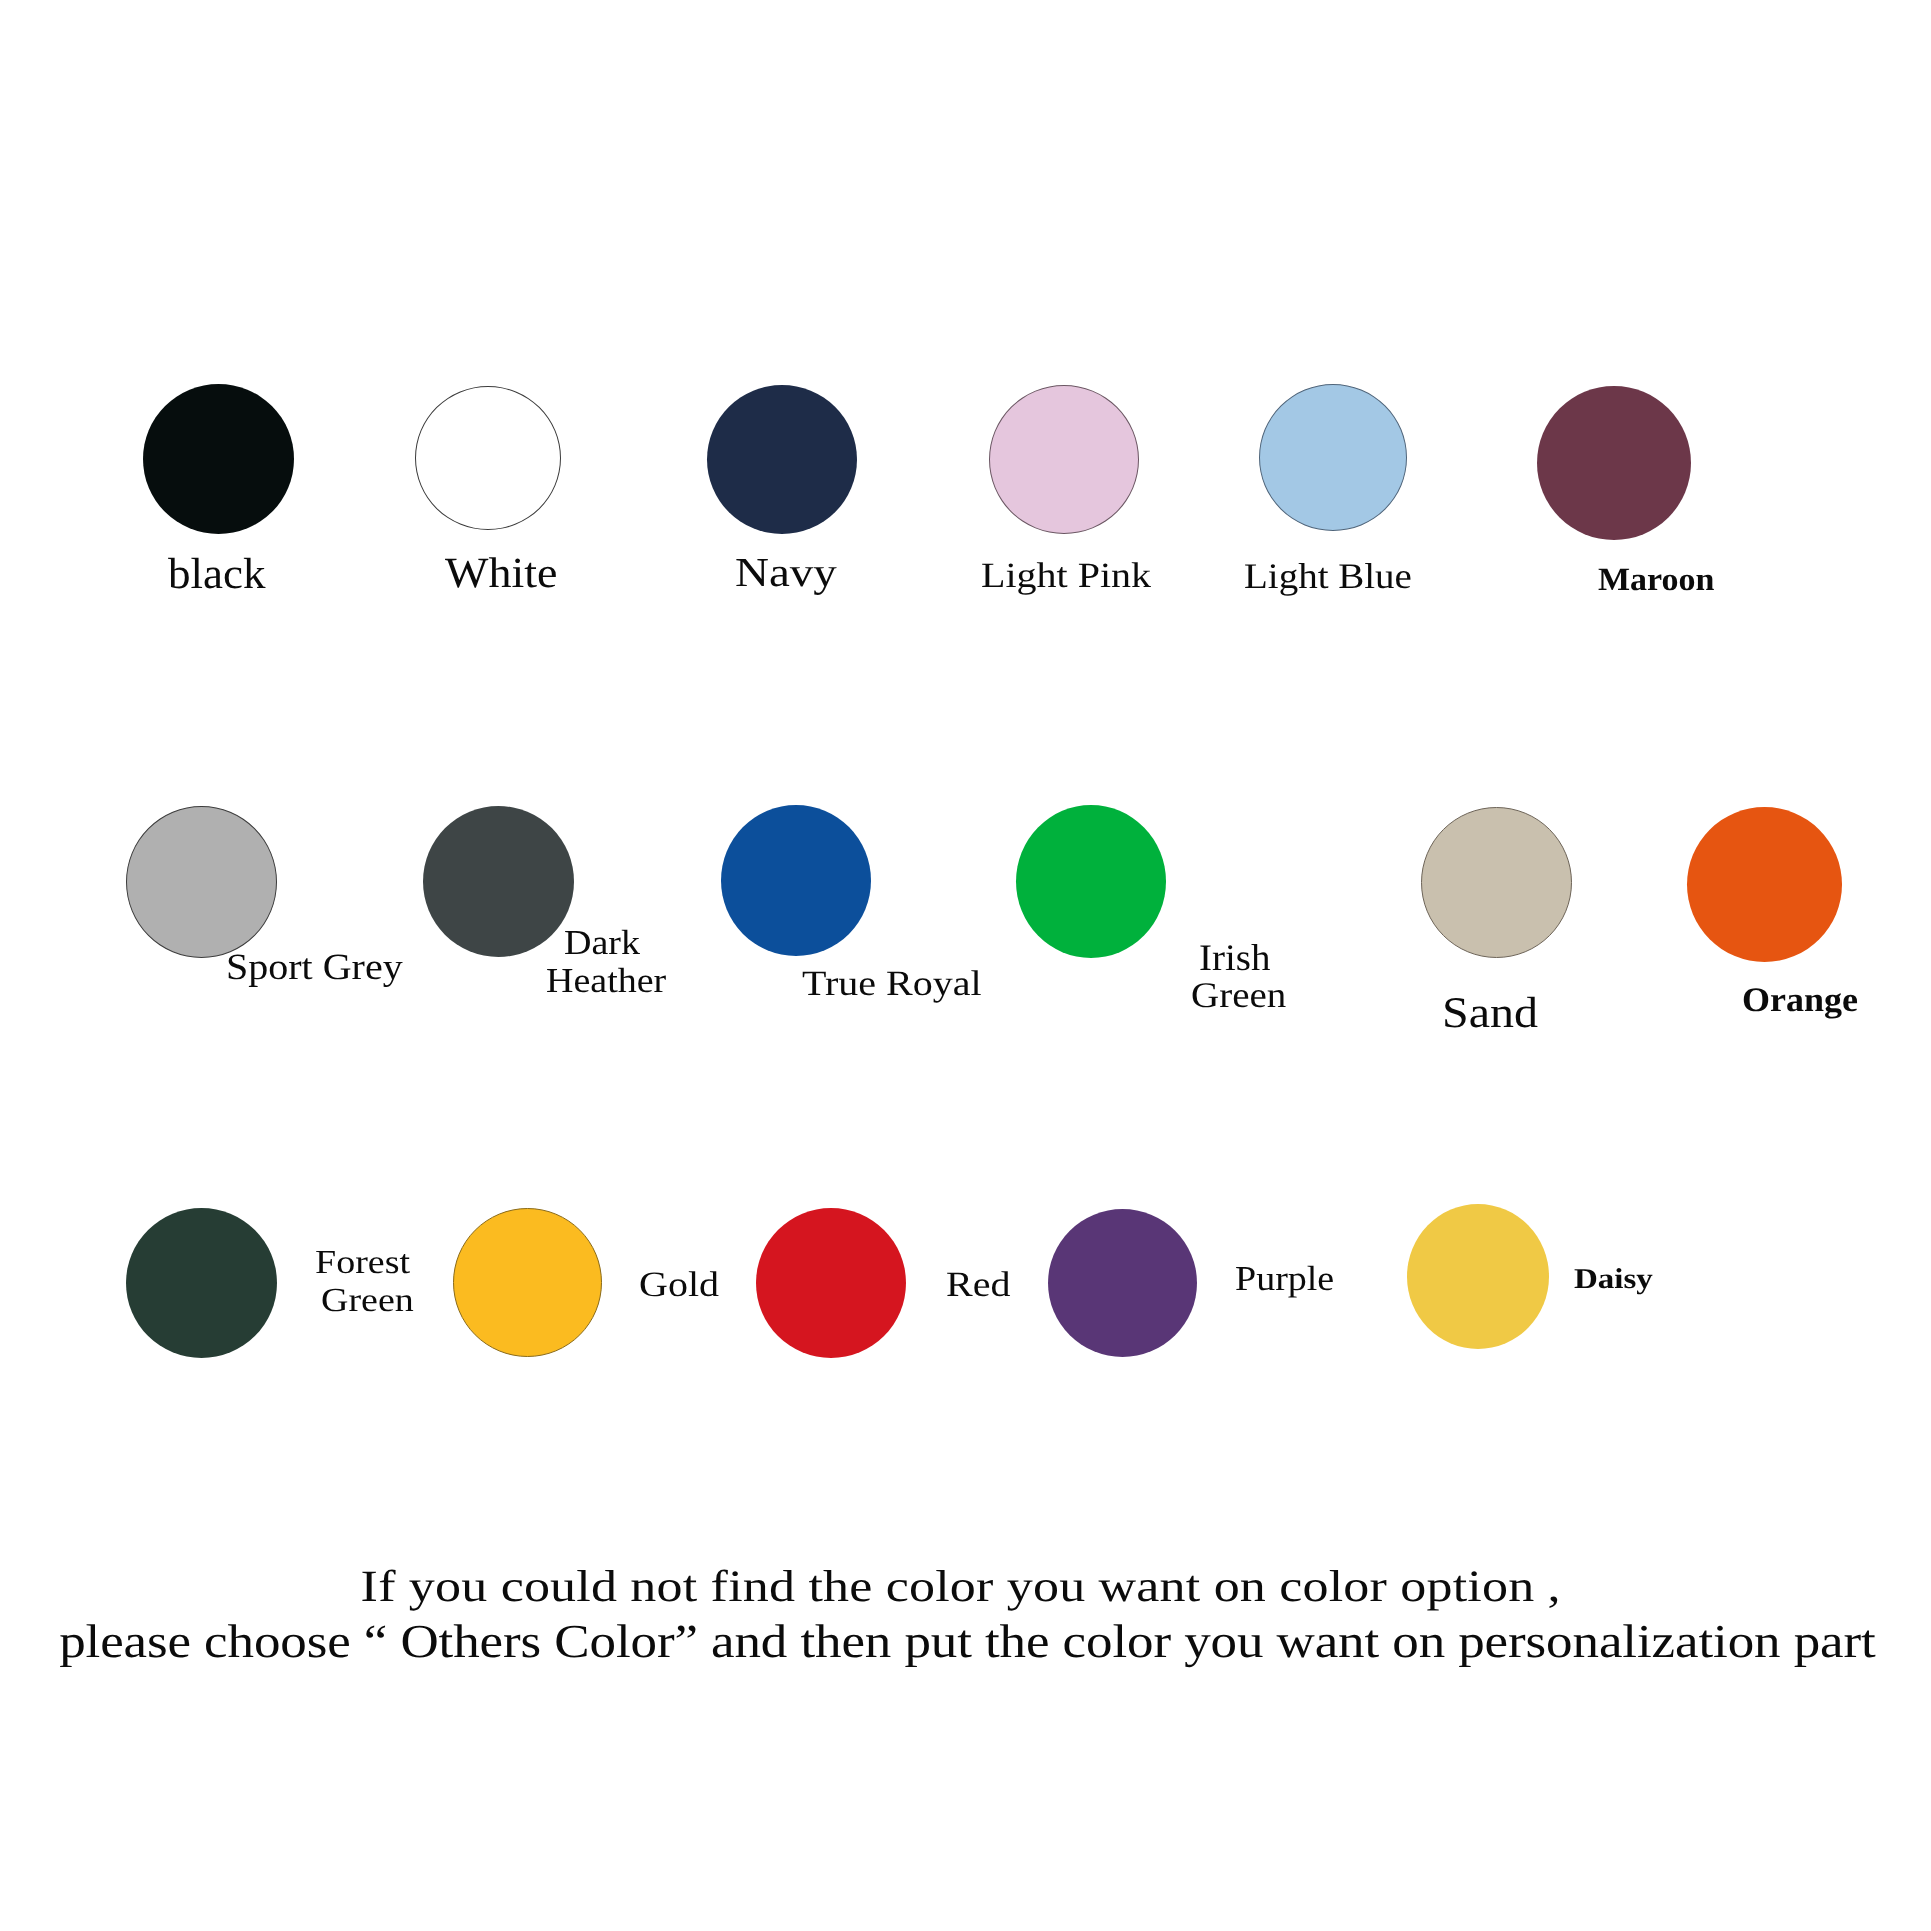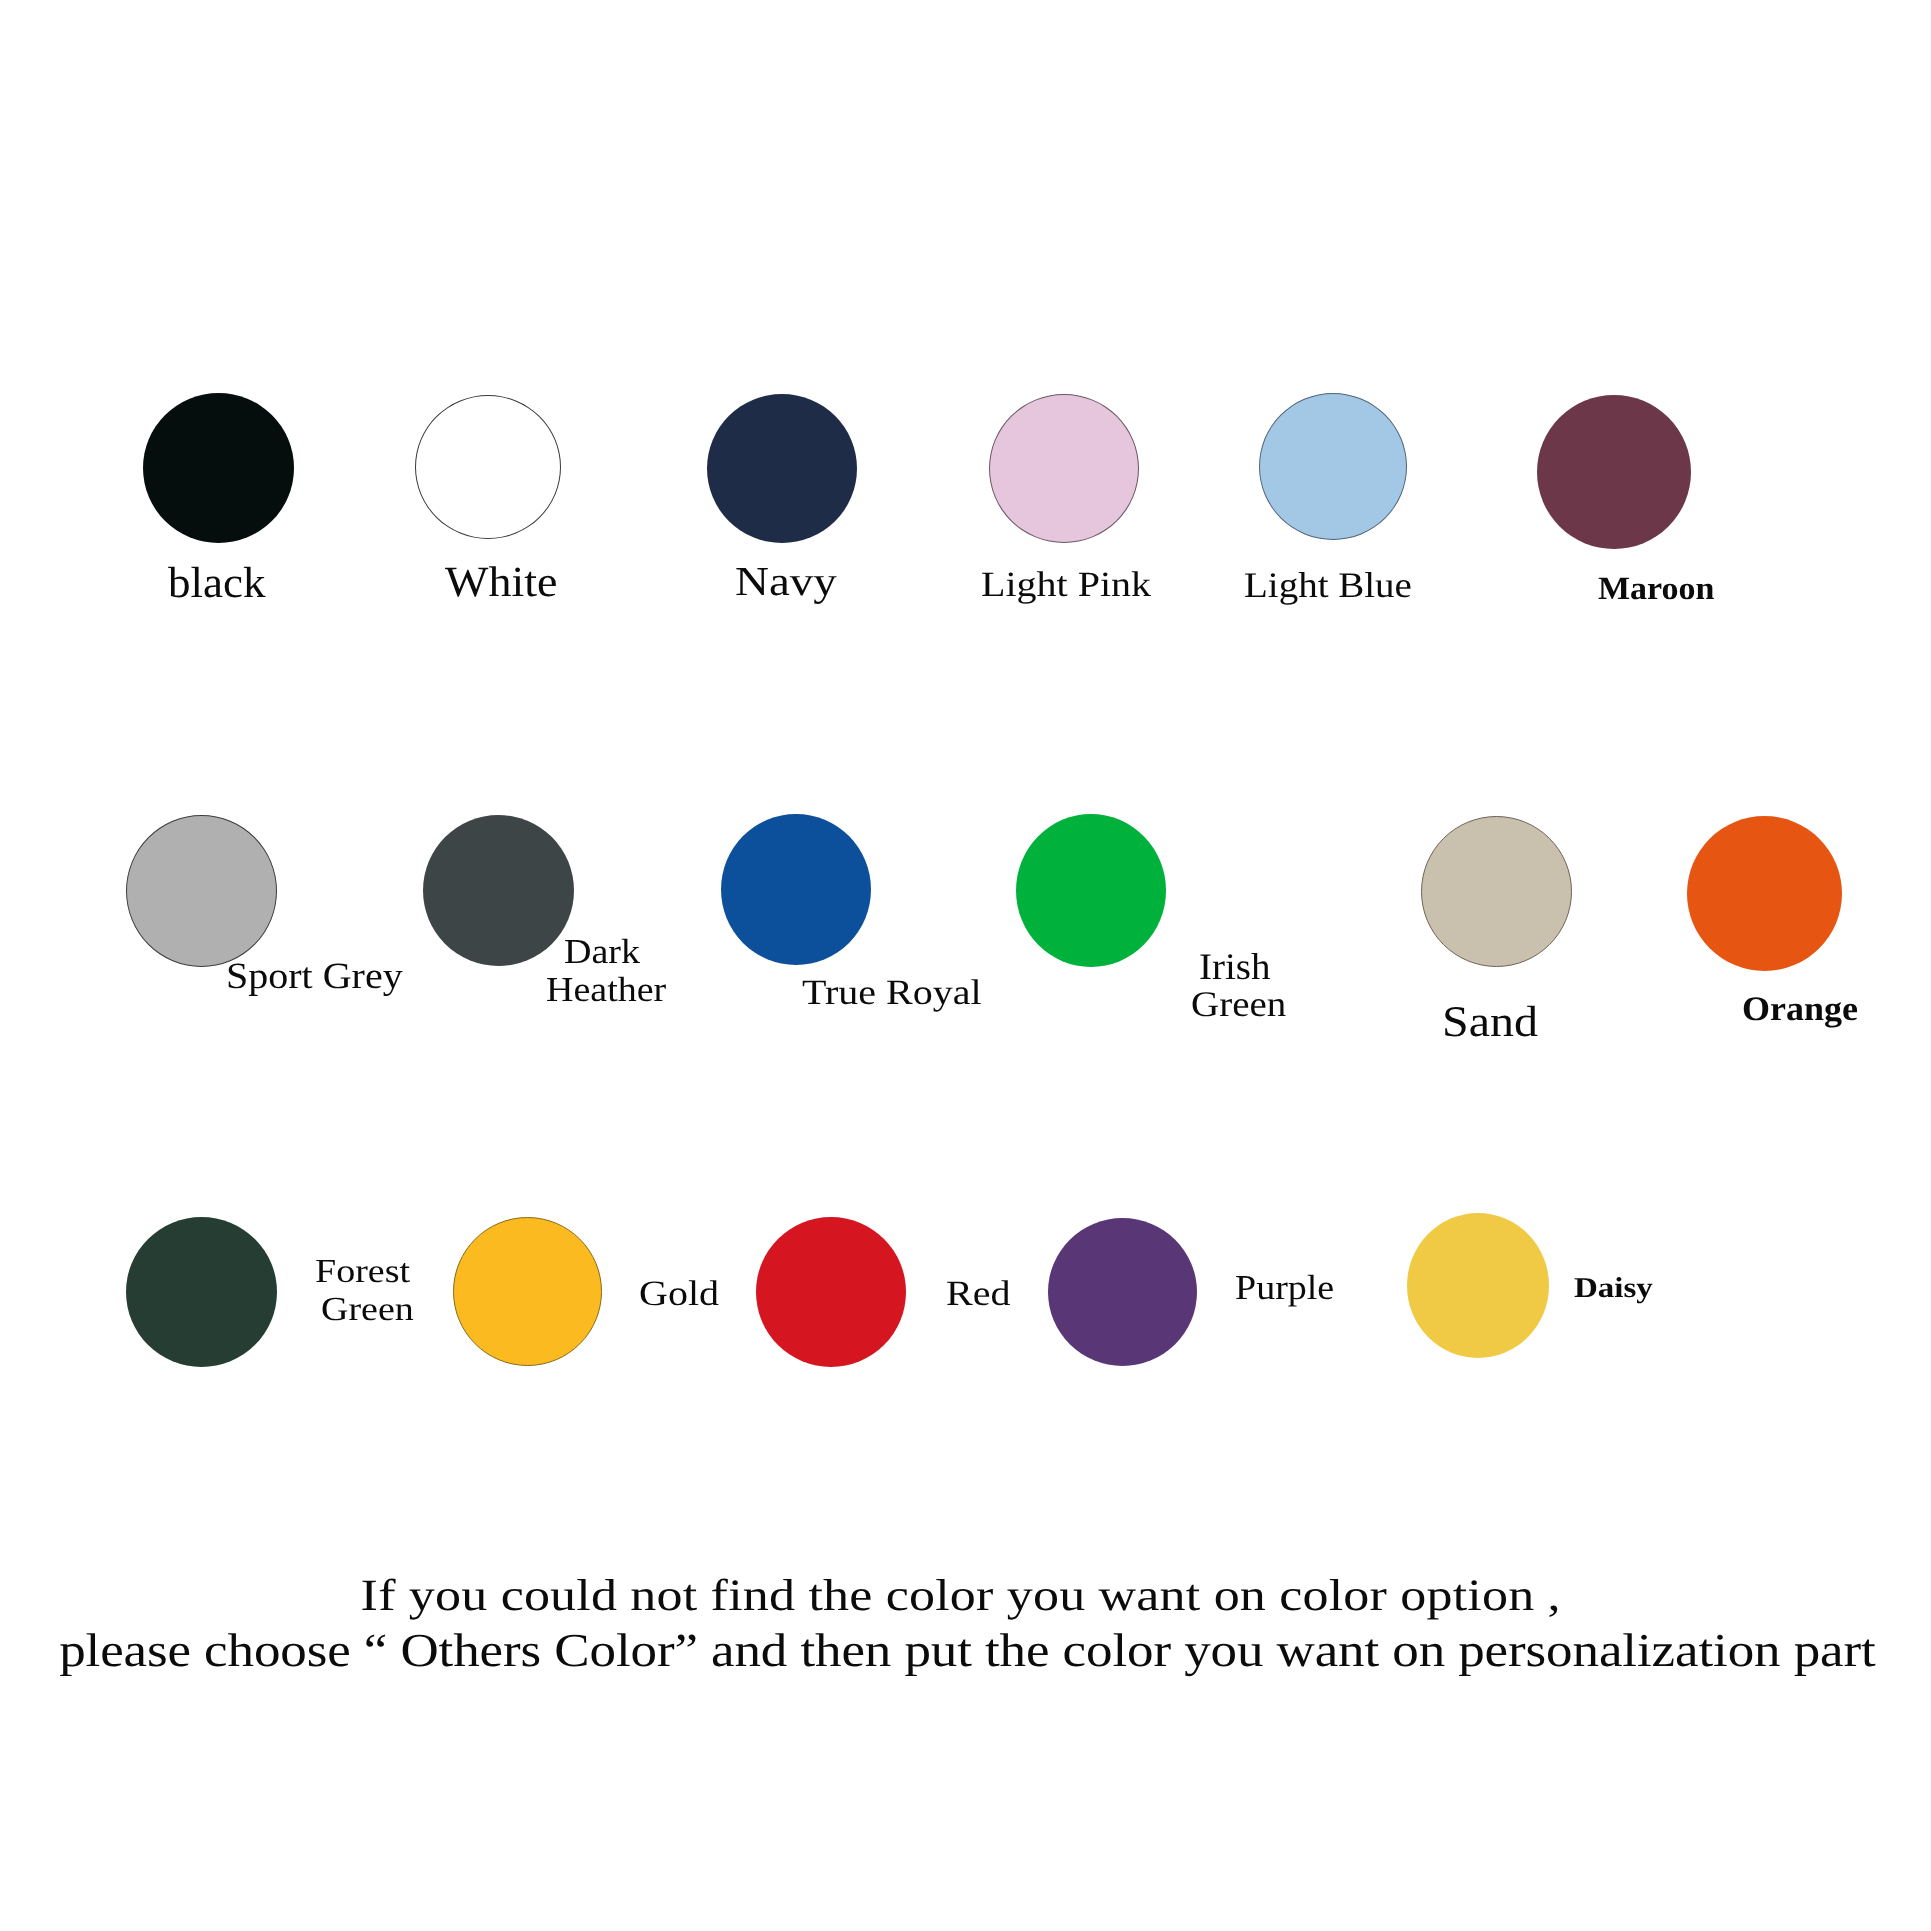--- a/index.html
+++ b/index.html
@@ -7,21 +7,21 @@
   body {
     width:1931px; height:1931px;
     background:#ffffff;
     font-family:"Liberation Serif", serif;
     color:#0b0b0b;
     position:relative;
     overflow:hidden;
     -webkit-font-smoothing:antialiased;
     text-rendering:geometricPrecision;
   }
-  #stage { position:absolute; left:0; top:13px; width:1931px; height:1727px; background:#ffffff; }
+  #stage { position:absolute; left:0; top:4px; width:1931px; height:1727px; background:#ffffff; }
   .dot     { position:absolute; border-radius:50%; box-sizing:border-box; }
   .lbl     { position:absolute; white-space:nowrap; line-height:1;
              font-family:"Liberation Serif", serif; color:#0b0b0b; }
   .lbl.b   { font-weight:700; }
 
   .note    { position:absolute; left:0; width:1931px; white-space:nowrap;
              text-align:center; line-height:1;
              font-family:"Liberation Serif", serif; color:#0b0b0b; }
   #note1   { font-size:52px; letter-spacing:0.2px; left:-4.8px; top:1555px;
              transform:scaleY(0.861); transform-origin:center 44px; }

